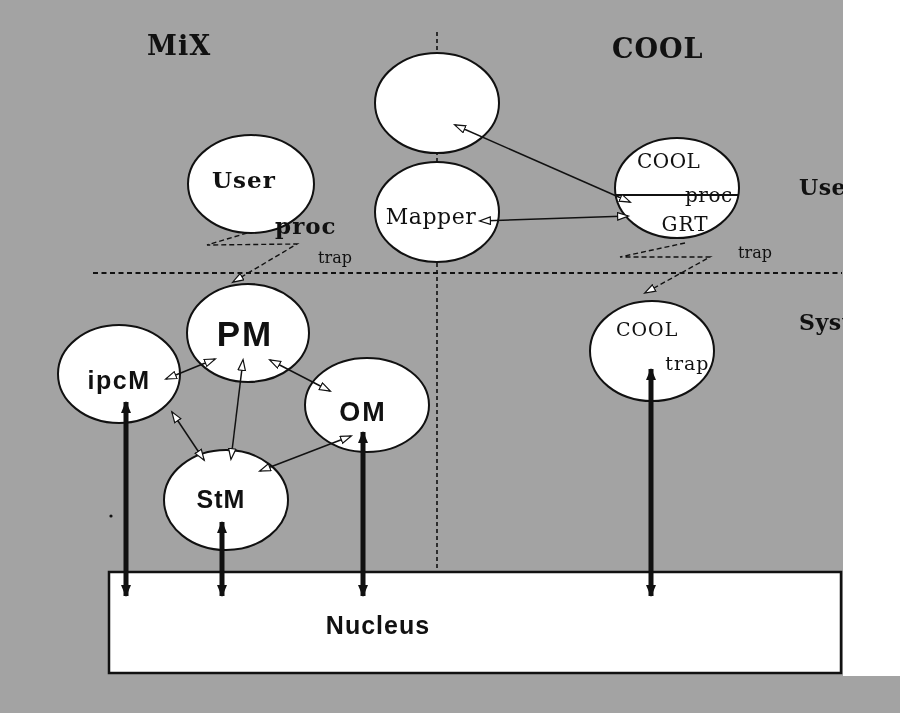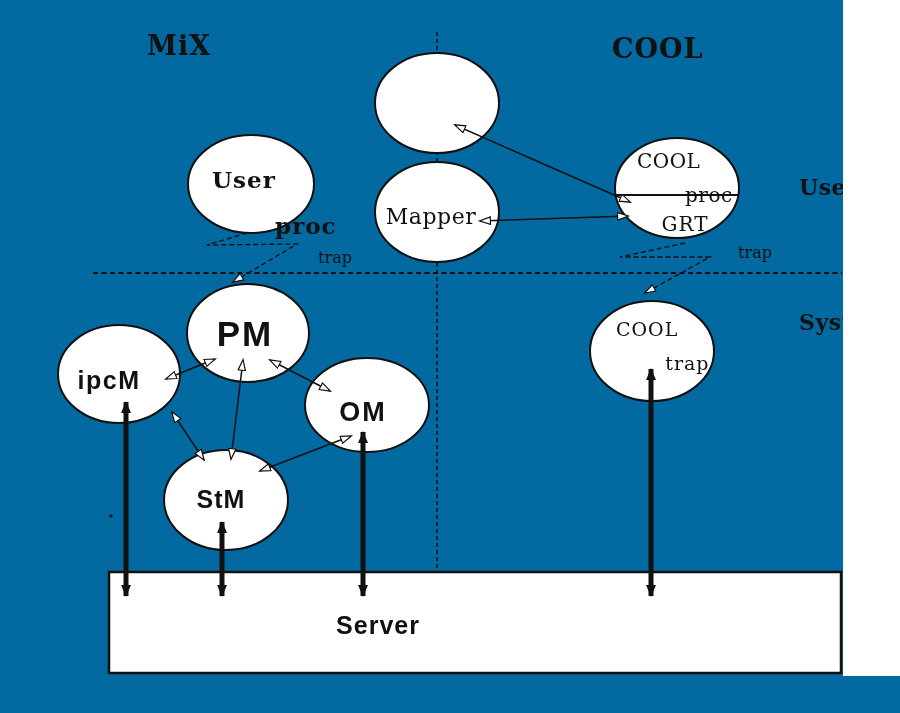--- a/index.html
+++ b/index.html
@@ -1,18 +1,18 @@
 <!DOCTYPE html>
 <html><head>
 <meta charset="utf-8">
 <style>
   html,body{margin:0;padding:0;}
   #stage{
     position:relative;width:900px;height:713px;overflow:hidden;
-    background:#0369a1;
+    background:#a3a3a3;
     font-family:"DejaVu Serif", serif;
     color:#111;
   }
   #diagram-svg{position:absolute;left:0;top:0;z-index:1;}
   .lbl{position:absolute;z-index:2;white-space:pre;color:#111;}
   .center{transform:translate(-50%,-50%);text-align:right;}
   .title{font-family:"DejaVu Serif",serif;font-weight:bold;font-size:27px;letter-spacing:1px;}
   .serifnode{font-family:"DejaVu Serif",serif;font-weight:normal;}
   .sansnode{font-family:"Liberation Sans","DejaVu Sans",sans-serif;font-weight:bold;letter-spacing:2px;}
   .levellbl{font-family:"DejaVu Serif",serif;font-weight:bold;font-size:22px;line-height:22px;letter-spacing:0.5px;}
@@ -89,24 +89,24 @@
 
   <div class="lbl serifnode center" style="left:685px;top:224px;font-size:20px;letter-spacing:1px;">GRT</div>
 
   <div class="lbl serifnode" style="left:616px;top:321px;font-size:19px;line-height:17px;letter-spacing:1px;"><span>COOL</span><br>
        <span>trap</span></div>
 
   <div class="lbl serifnode center" style="left:335px;top:257px;font-size:16px;">trap</div>
   <div class="lbl serifnode center" style="left:755px;top:252px;font-size:16px;">trap</div>
 
   <div class="lbl sansnode center" style="left:245px;top:334px;font-size:35px;">PM</div>
-  <div class="lbl sansnode center" style="left:109px;top:380px;font-size:25px;letter-spacing:1.5px;">ipcM</div>
+  <div class="lbl sansnode center" style="left:119px;top:380px;font-size:25px;letter-spacing:1.5px;">ipcM</div>
   <div class="lbl sansnode center" style="left:363px;top:412px;font-size:27px;">OM</div>
   <div class="lbl sansnode center" style="left:221px;top:499px;font-size:25px;letter-spacing:1px;">StM</div>
-  <div class="lbl sansnode center" style="left:378px;top:625px;font-size:25px;letter-spacing:1px;">Server</div>
+  <div class="lbl sansnode center" style="left:378px;top:625px;font-size:25px;letter-spacing:1px;">Nucleus</div>
 
   <div class="lbl levellbl" style="left:799px;top:176px;"><span>User</span><br>
        <span>level</span></div>
 
   <div class="lbl levellbl" style="left:799px;top:311px;"><span>System</span><br>
        <span>level</span></div>
 
   <div id="mask-right"></div>
 </div>
 

